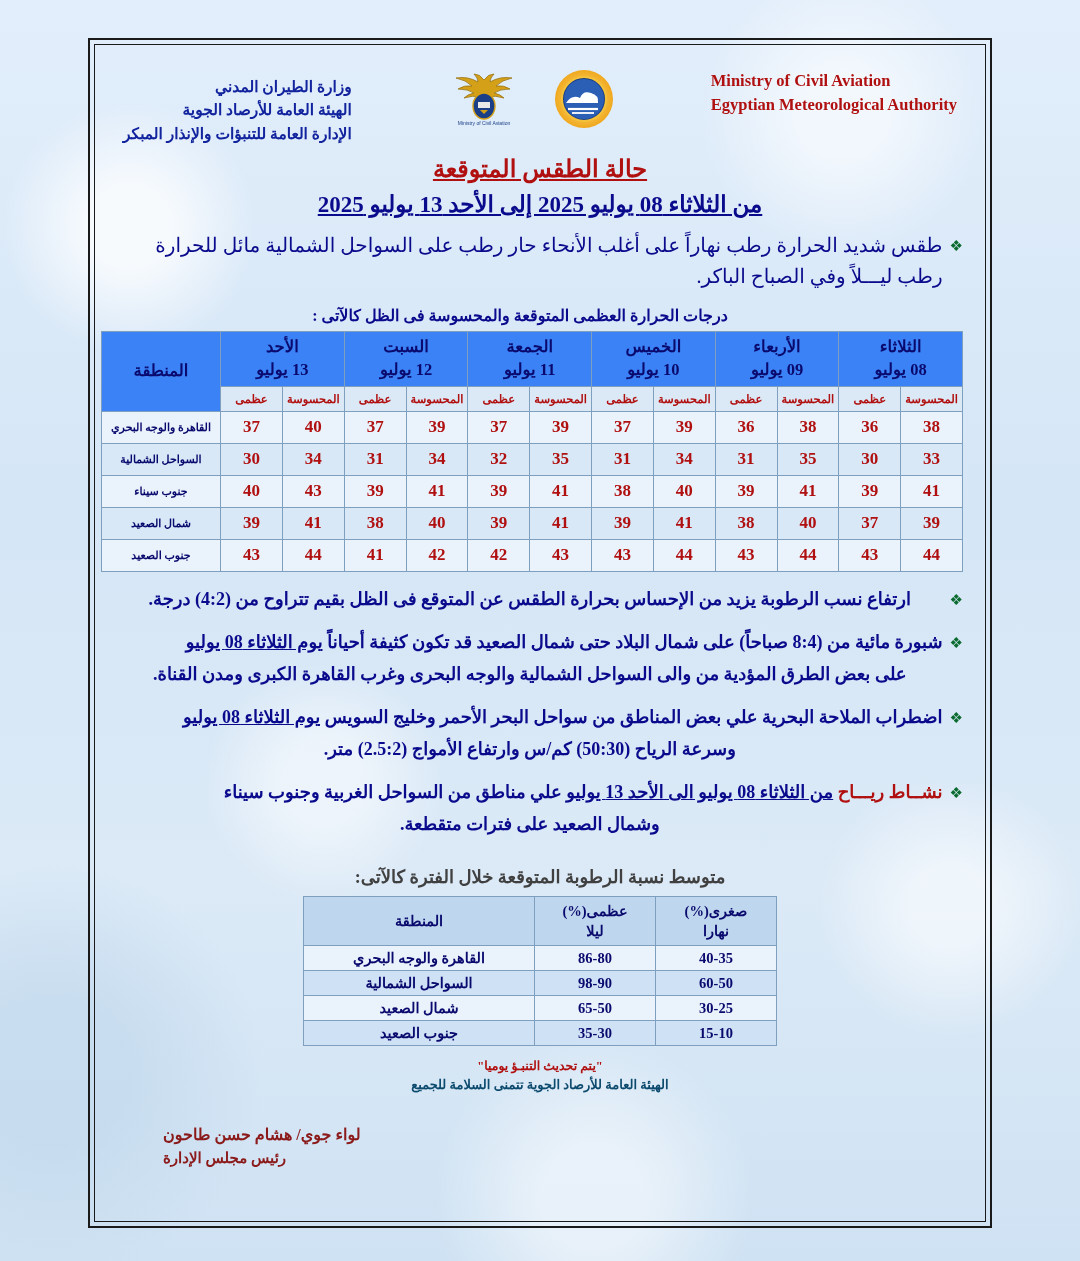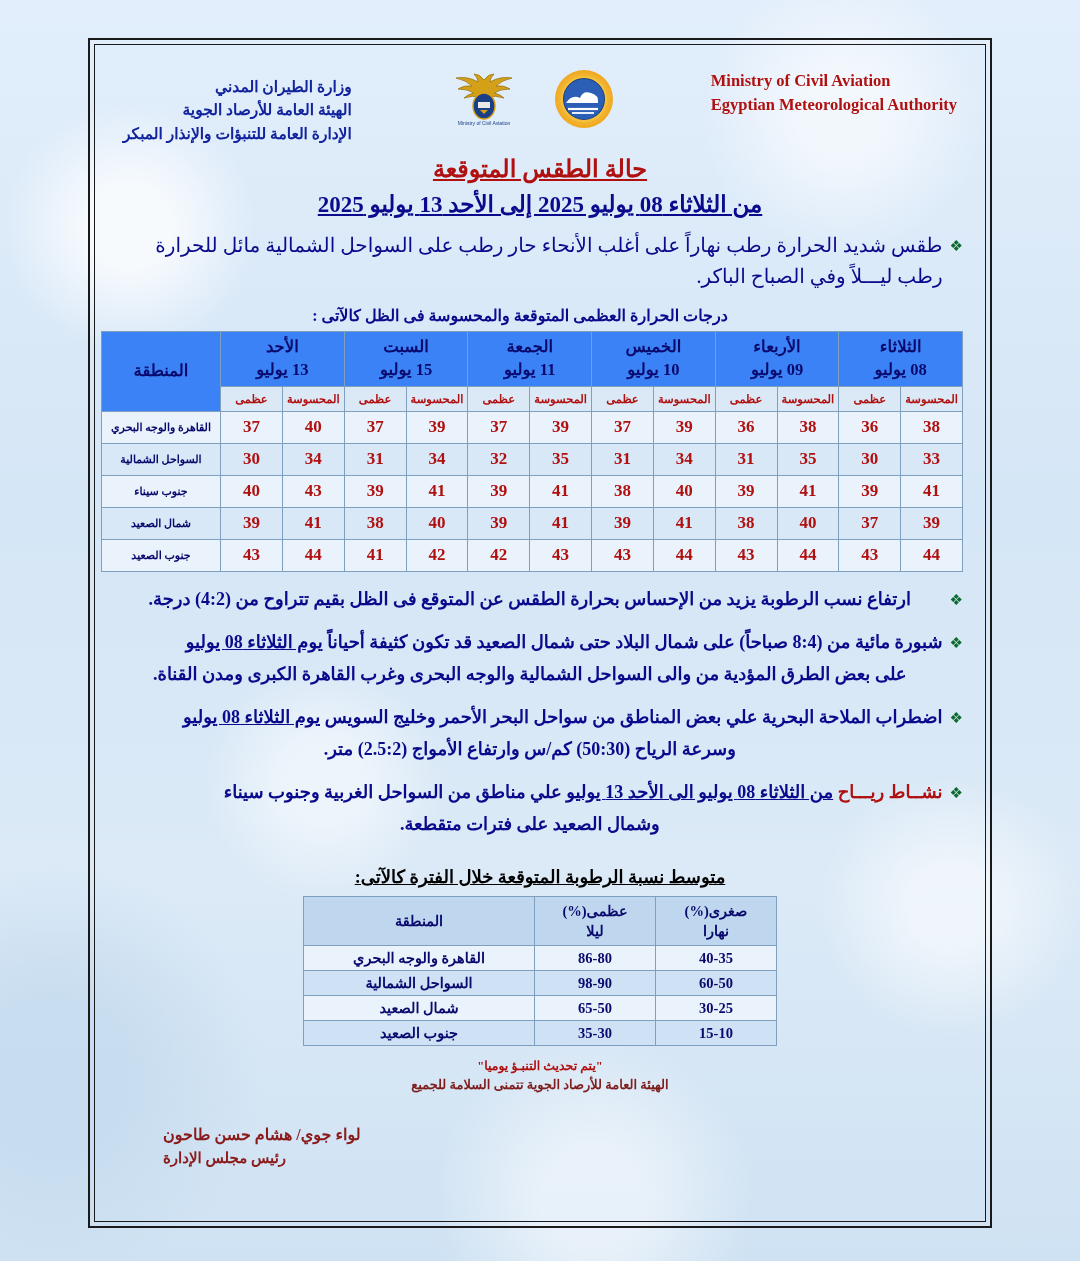--- a/index.html
+++ b/index.html
@@ -198,24 +198,23 @@
     height: 27px;
   }
   .temp-table tbody tr:nth-child(even) td.val,
   .temp-table tbody tr:nth-child(even) td.region {
     background: #d8e8f7;
   }
 
   
   .hum-title {
     text-align: center;
-    color: #000000;
+    color: #404040;
     font-weight: bold;
     font-size: 18px;
-    text-decoration: underline;
     margin-top: 26px;
     margin-bottom: 8px;
   }
   .hum-table {
     width: 474px;
     margin: 0 auto;
     table-layout: fixed;
   }
   .hum-table th, .hum-table td {
     border: 1px solid #7f9fbf;
@@ -242,21 +241,21 @@
   
   .daily-note {
     text-align: center;
     color: #b01010;
     font-weight: bold;
     font-size: 12.5px;
     margin-top: 12px;
   }
   .safety-note {
     text-align: center;
-    color: #7f1d1d;
+    color: #0c4a6e;
     font-weight: bold;
     font-size: 13px;
     margin-top: 3px;
   }
   .signature {
     margin-top: 30px;
     text-align: left;
     padding-left: 46px;
     color: #8b1a1a;
     font-weight: bold;
@@ -340,21 +339,21 @@
           <th colspan="2">
             <div>الخميس</div>
             <div>10 يوليو</div>
           </th>
           <th colspan="2">
             <div>الجمعة</div>
             <div>11 يوليو</div>
           </th>
           <th colspan="2">
             <div>السبت</div>
-            <div>15 يوليو</div>
+            <div>12 يوليو</div>
           </th>
           <th colspan="2">
             <div>الأحد</div>
             <div>13 يوليو</div>
           </th>
           <th class="region-head" rowspan="2" style="width:118px">المنطقة</th>
         </tr>
         <tr class="sub">
           <th>المحسوسة</th>
           <th>عظمى</th>

